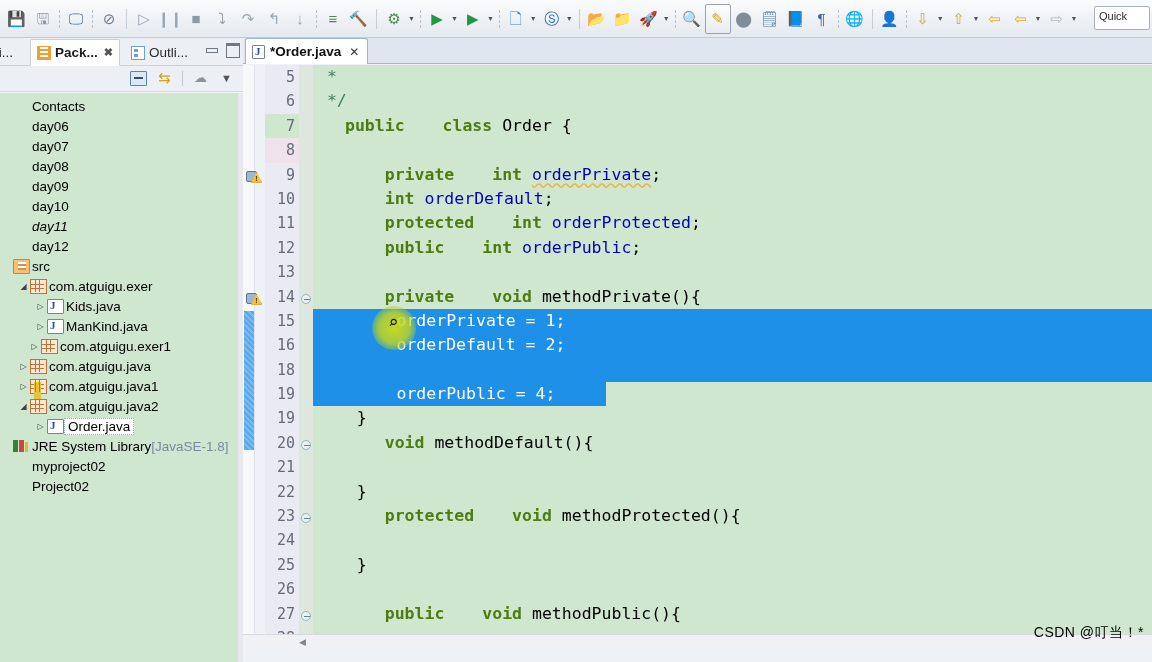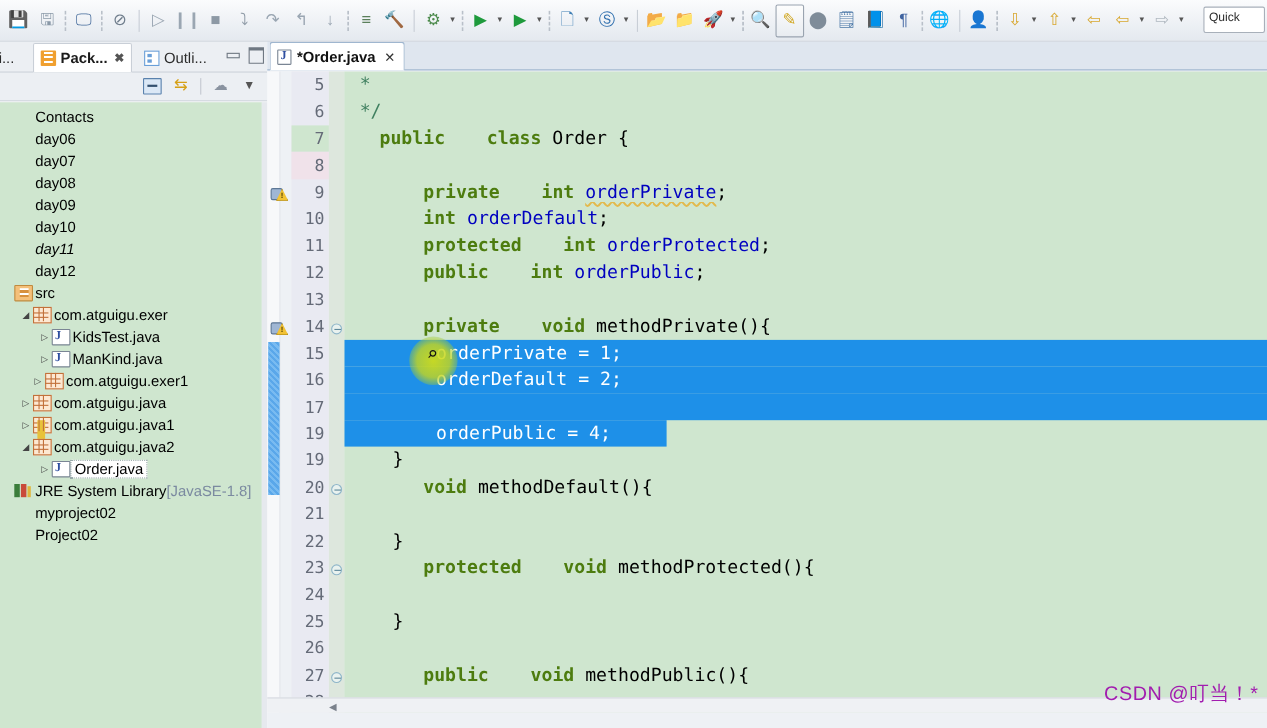--- a/index.html
+++ b/index.html
@@ -167,22 +167,22 @@
 
   
   #halo { position:absolute; left:372px; top:306px; width:44px; height:44px;
           border-radius:50%; z-index:30;
           background: radial-gradient(circle, rgba(212,222,20,.92) 0%,
                       rgba(196,214,30,.82) 48%, rgba(150,200,60,.35) 72%,
                       rgba(150,200,60,0) 78%); }
   #caret { position:absolute; left:388px; top:312px; width:9px; height:22px; z-index:31;
            color:#111; font-family:"DejaVu Sans Mono", monospace; font-size:17px; }
 
-  #watermark { position:absolute; right:8px; bottom:20px; font-size:18px;
-               color:#a21caf; letter-spacing:.5px; z-index:25; }
+  #watermark { position:absolute; right:8px; bottom:20px; font-size:14px;
+               color:#000000; letter-spacing:.5px; z-index:25; }
 </style>
 </head>
 <body>
 
 <div id="app">
 
   <div id="toolbar">
       <span class="tb-item" title="Save">
         <span class="tb-ico" style="color: rgb(107, 127, 150);">💾</span>
       </span>
@@ -386,21 +386,21 @@
           <span class="lbl">src</span>
         </div>
         <div class="tr" style="padding-left: 17px;">
           <span class="arrow open"></span>
           <span class="tico ic-pkg"></span>
           <span class="lbl">com.atguigu.exer</span>
         </div>
         <div class="tr" style="padding-left: 34px;">
           <span class="arrow closed"></span>
           <span class="tico ic-java"></span>
-          <span class="lbl">KidsTest.java</span>
+          <span class="lbl">Kids.java</span>
         </div>
         <div class="tr" style="padding-left: 34px;">
           <span class="arrow closed"></span>
           <span class="tico ic-java"></span>
           <span class="lbl">ManKind.java</span>
         </div>
         <div class="tr" style="padding-left: 17px; margin-left: 11px;">
           <span class="arrow closed"></span>
           <span class="tico ic-pkg"></span>
           <span class="lbl">com.atguigu.exer1</span>
@@ -469,21 +469,21 @@
           <div class="lnum hl-green">7</div>
           <div class="lnum hl-pink">8</div>
           <div class="lnum">9</div>
           <div class="lnum">10</div>
           <div class="lnum">11</div>
           <div class="lnum">12</div>
           <div class="lnum">13</div>
           <div class="lnum">14</div>
           <div class="lnum">15</div>
           <div class="lnum">16</div>
-          <div class="lnum">17</div>
+          <div class="lnum">18</div>
           <div class="lnum">19</div>
           <div class="lnum">19</div>
           <div class="lnum">20</div>
           <div class="lnum">21</div>
           <div class="lnum">22</div>
           <div class="lnum">23</div>
           <div class="lnum">24</div>
           <div class="lnum">25</div>
           <div class="lnum">26</div>
           <div class="lnum">27</div>

